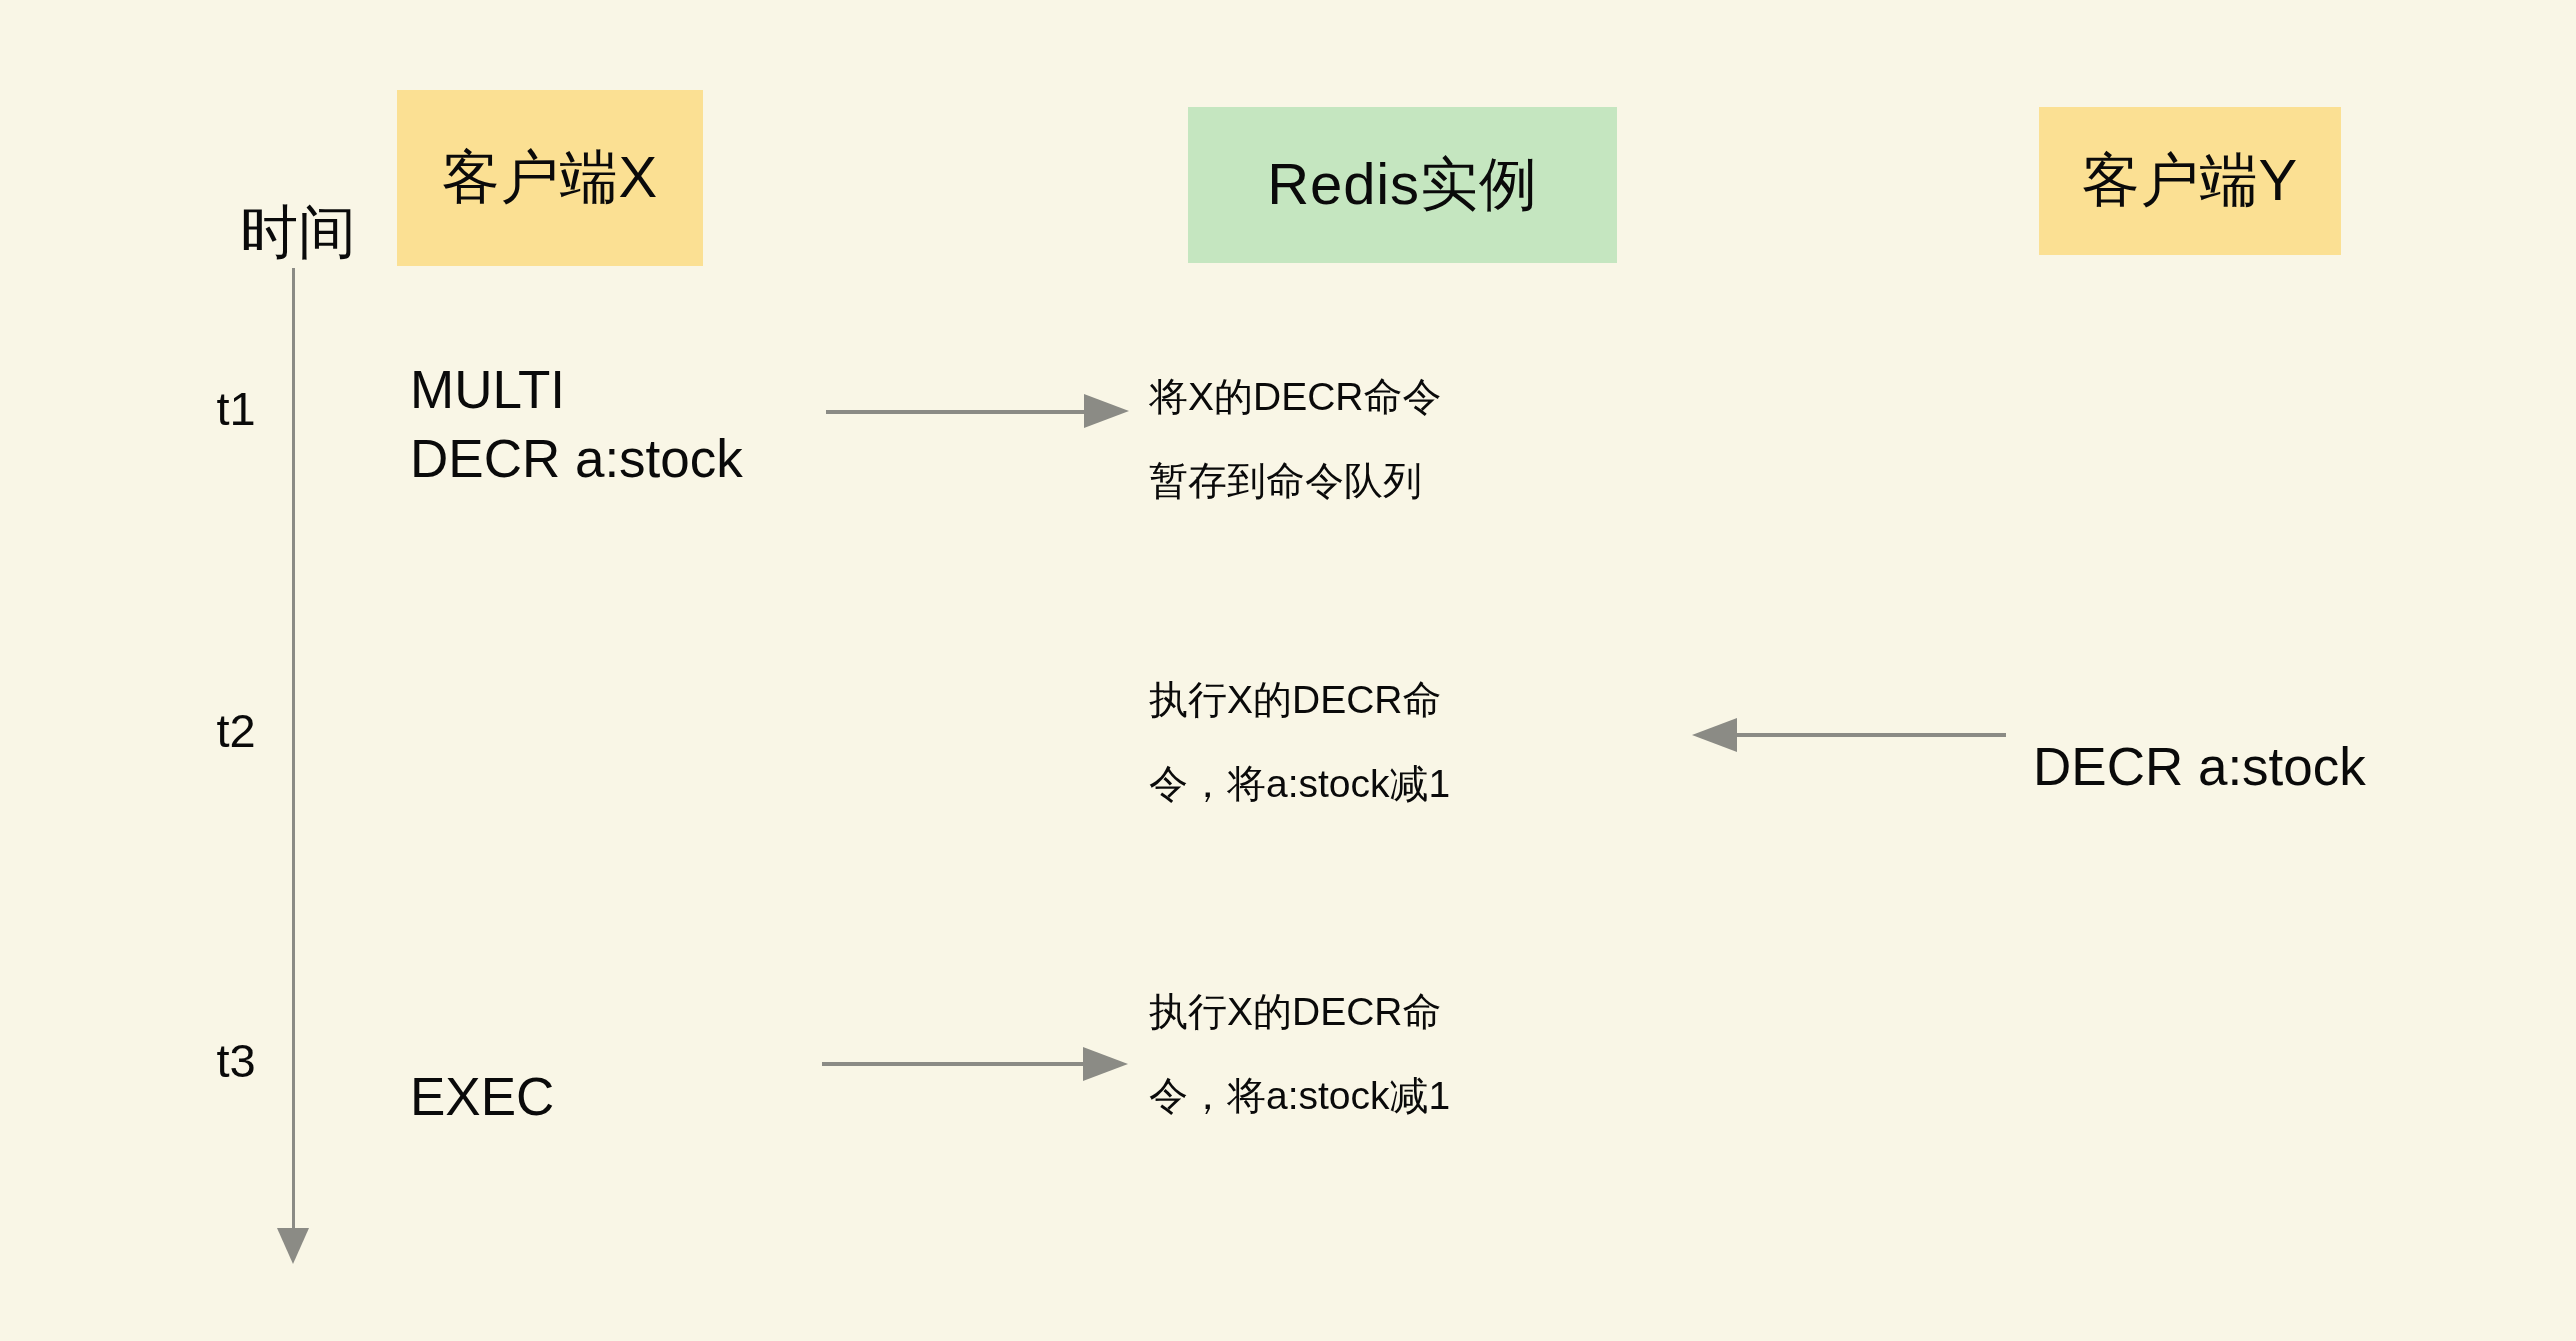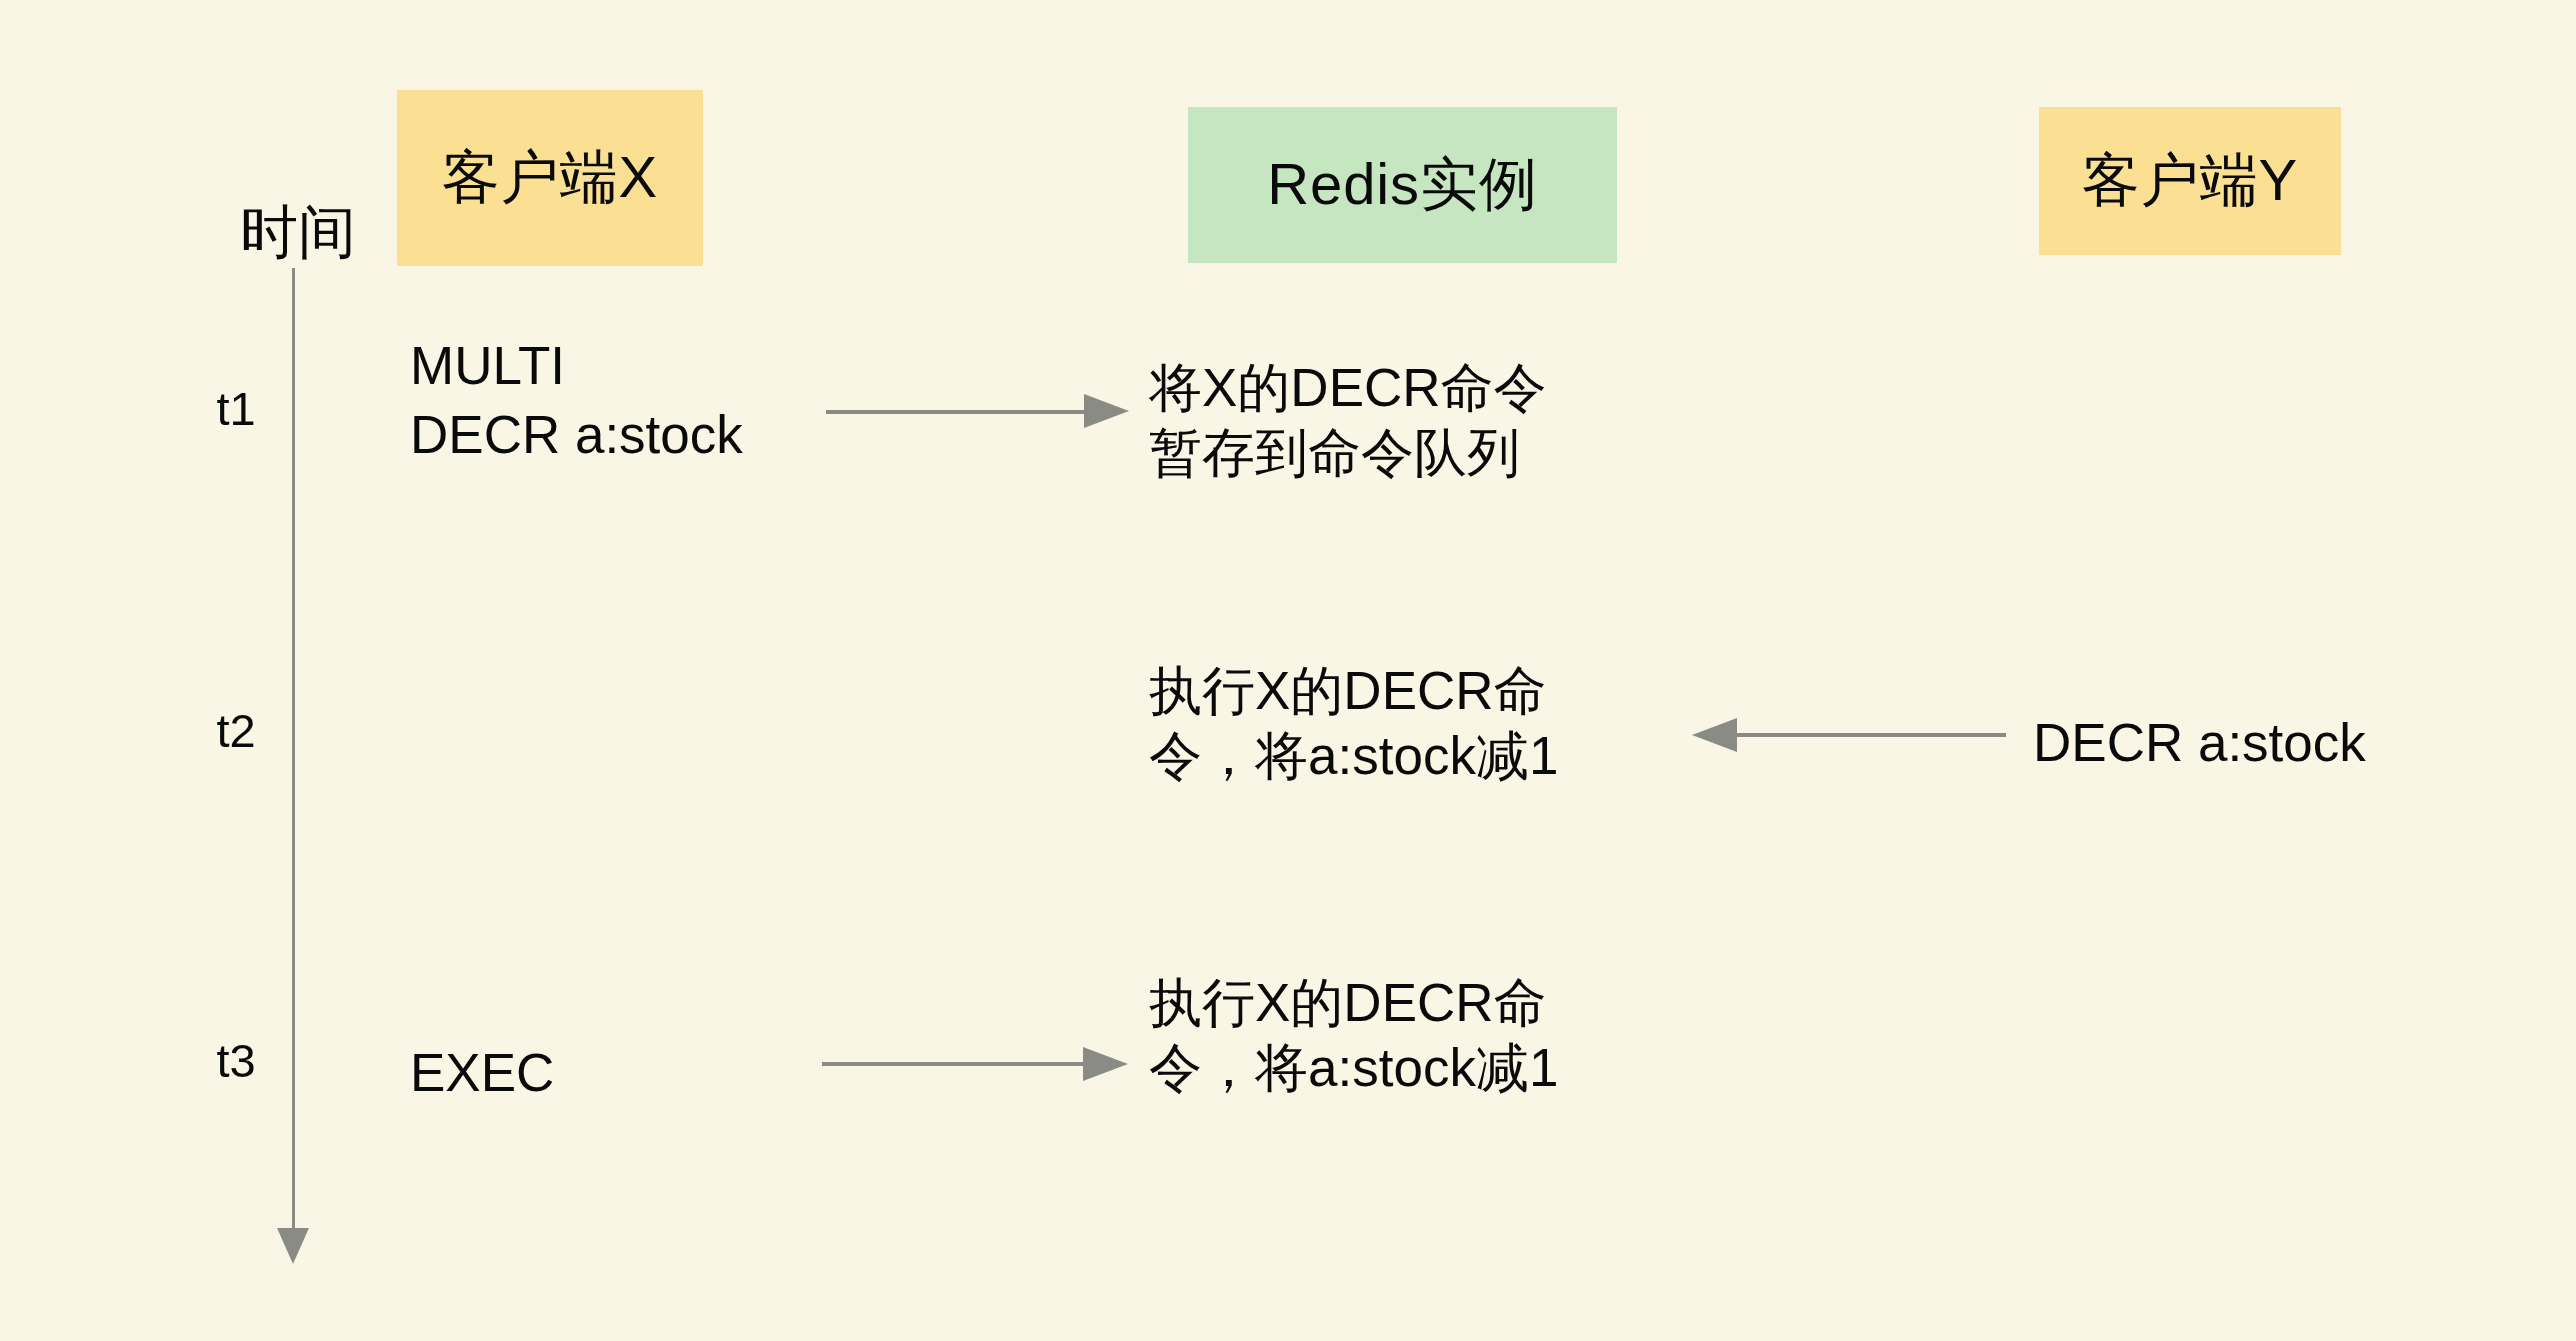--- a/index.html
+++ b/index.html
@@ -63,31 +63,32 @@
   }
   .tick-t1 { top: 385px; }
   .tick-t2 { top: 707px; }
   .tick-t3 { top: 1037px; }
 
   .msg {
     position: absolute;
     font-size: 53px;
     line-height: 69px;
     white-space: pre-line;
+    margin-top: 24px;
   }
   .msg-x-t1 { left: 410px; top: 331px; }
   .msg-x-t3 { left: 410px; top: 1038px; }
   .msg-y-t2 { left: 2033px; top: 708px; white-space: nowrap; }
 
   .redis-note {
     position: absolute;
     left: 1149px;
     width: 601px;
-    font-size: 53px;
-    line-height: 65px;
+    font-size: 39px;
+    line-height: 84px;
     white-space: pre-line;
   }
   .redis-note-t1 { top: 355px; }
   .redis-note-t2 { top: 658px; }
   .redis-note-t3 { top: 970px; }
 
   .arrow-line {
     position: absolute;
     height: 4.3px;
     background: #8b8b85;

